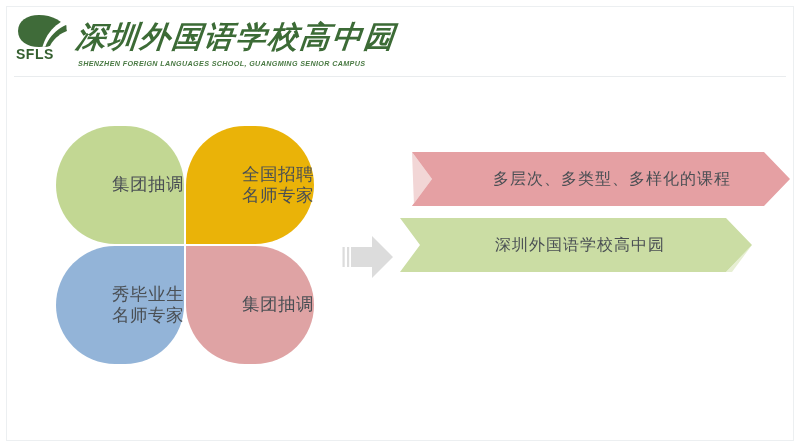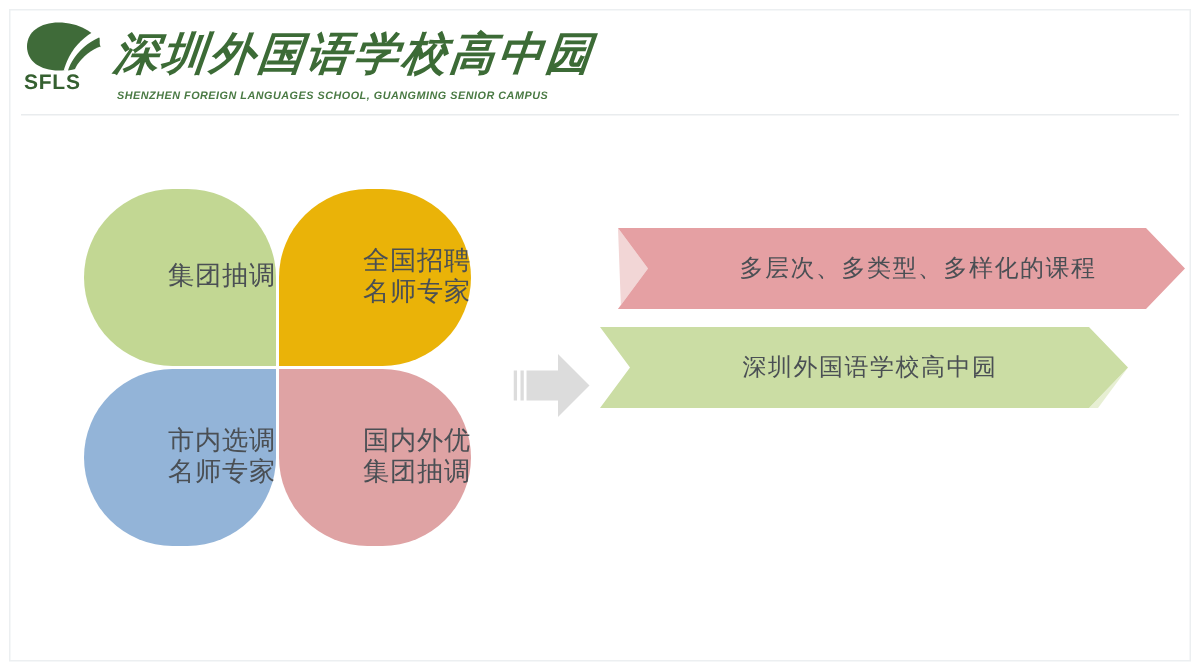--- a/index.html
+++ b/index.html
@@ -203,28 +203,27 @@
 
     <div class="petal petal-tr" style="background:#eab308">
       <div>
         <span>全国招聘</span>
         <span>名师专家</span>
       </div>
     </div>
 
     <div class="petal petal-bl" style="background:#93B4D8">
       <div>
-        <span>市内选调</span>
+        <span>秀毕业生</span>
         <span>名师专家</span>
       </div>
     </div>
 
     <div class="petal petal-br" style="background:#DFA3A4">
       <div>
-        <span>国内外优</span>
         <span>集团抽调</span>
       </div>
     </div>
   </div>
 
   <div class="arrow-block">
     <svg width="56" height="52" viewBox="0 0 56 52">
       <path d="M10 16 L31 16 L31 5 L52 26 L31 47 L31 36 L10 36 Z" fill="#DCDCDC"></path>
       <rect x="6" y="16" width="2.2" height="20" fill="#DCDCDC"></rect>
       <rect x="1.5" y="16" width="2.2" height="20" fill="#DCDCDC"></rect>

